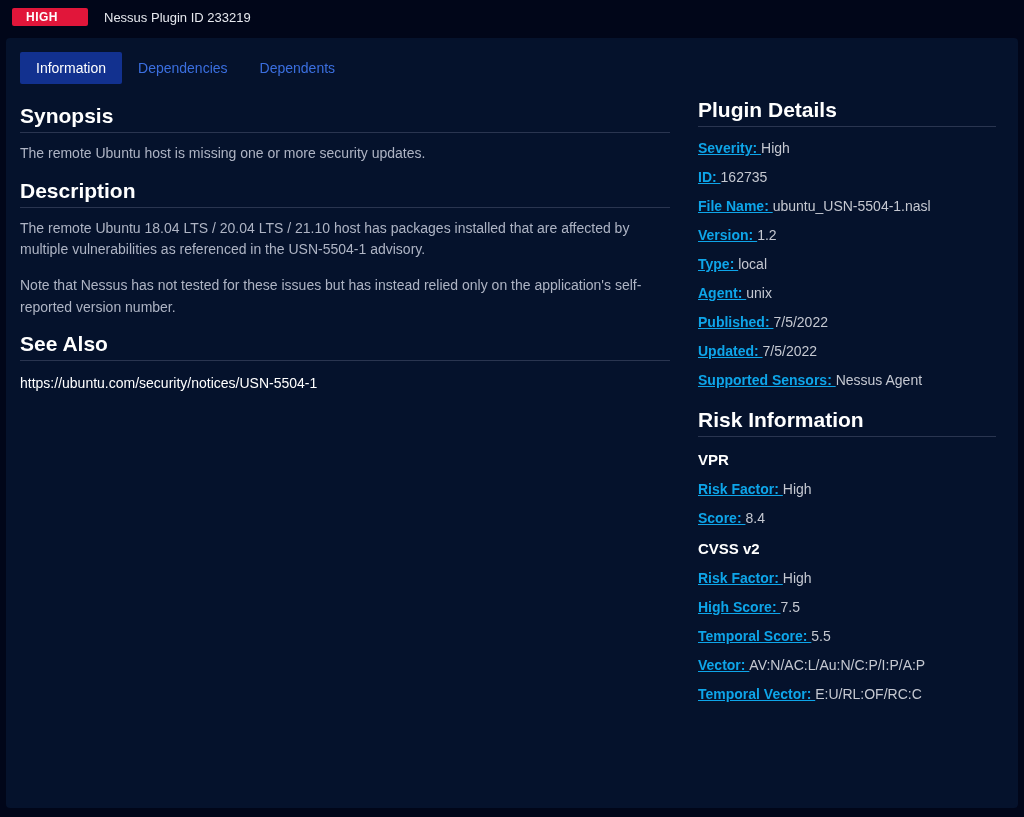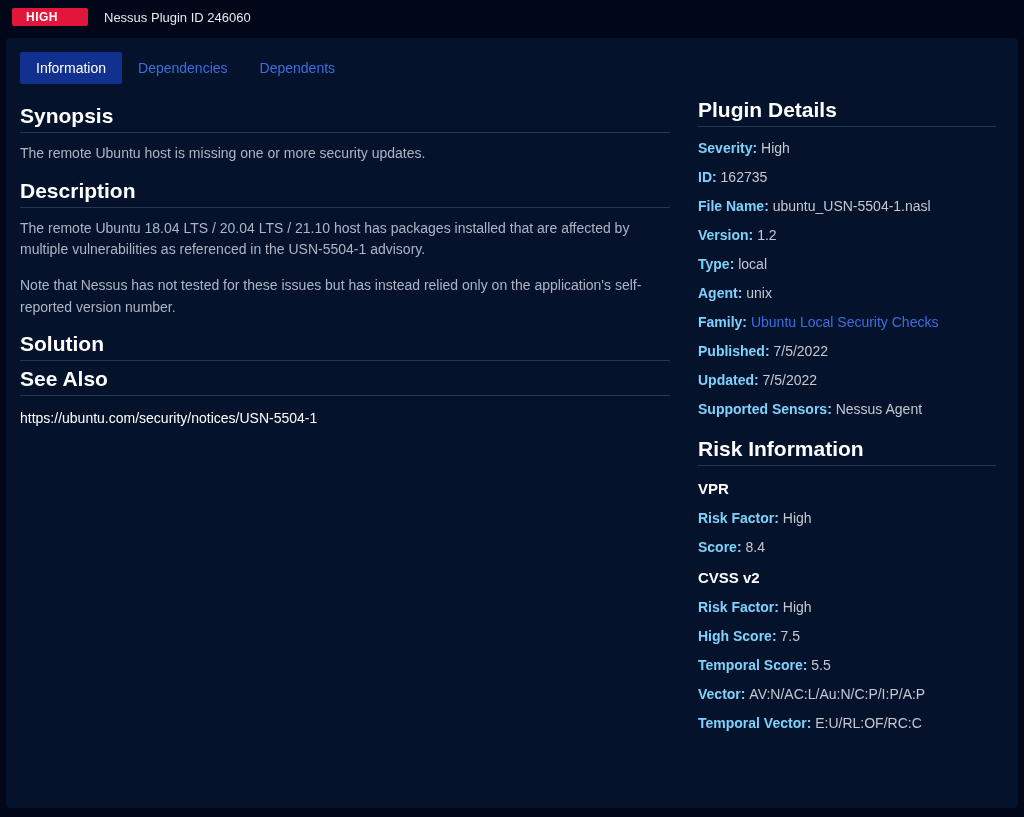--- a/index.html
+++ b/index.html
@@ -85,21 +85,21 @@
     margin:10px 0 14px 0;
   }
   .link {
     color:#ffffff;
     font-size:14px;
     cursor:pointer;
     margin-top:10px;
     display:inline-block;
   }
   .kv { margin:13px 0; font-size:14px; }
-  .kv .k { color:#7dd3fc; font-weight:700; }
+  .kv .k { color:#0ea5e9; font-weight:700;text-decoration:underline; }
   .kv .v { color:#c5c8d1; }
   .kv .vlink { color:#3b6fe0; cursor:pointer; }
   .sub-h {
     color:#ffffff;
     font-weight:700;
     font-size:15px;
     margin:14px 0 4px 0;
     cursor:pointer;
   }
   .risk-h {
@@ -109,56 +109,54 @@
     margin:20px 0 4px 0;
     border-bottom:1px solid #2a3550;
     padding-bottom:4px;
   }
 </style>
 </head>
 <body>
 
 <div class="topbar">
   <span class="sev-badge">HIGH</span>
-  <span class="plugin-id-text">Nessus Plugin ID 246060</span>
+  <span class="plugin-id-text">Nessus Plugin ID 233219</span>
 </div>
 
 <div class="panel">
 
   <div class="tabs">
     <div class="tab active">Information</div>
     <div class="tab">Dependencies</div>
     <div class="tab">Dependents</div>
   </div>
 
   <div class="cols">
     <div class="left">
       <h2 class="sec">Synopsis</h2>
       <p class="para">The remote Ubuntu host is missing one or more security updates.</p>
 
       <h2 class="sec">Description</h2>
       <p class="para">The remote Ubuntu 18.04 LTS / 20.04 LTS / 21.10 host has packages installed that are affected by multiple vulnerabilities as referenced in the USN-5504-1 advisory.</p>
       <p class="para">Note that Nessus has not tested for these issues but has instead relied only on the application's self-reported version number.</p>
 
-      <h2 class="sec">Solution</h2>
 
       <h2 class="sec">See Also</h2>
       <span class="link">https://ubuntu.com/security/notices/USN-5504-1</span>
     </div>
 
     <div class="right">
       <h2 class="side">Plugin Details</h2>
       <div id="details-rows">
           <div class="kv"><span class="k">Severity: </span><span class="v">High</span></div>
           <div class="kv"><span class="k">ID: </span><span class="v">162735</span></div>
           <div class="kv"><span class="k">File Name: </span><span class="v">ubuntu_USN-5504-1.nasl</span></div>
           <div class="kv"><span class="k">Version: </span><span class="v">1.2</span></div>
           <div class="kv"><span class="k">Type: </span><span class="v">local</span></div>
           <div class="kv"><span class="k">Agent: </span><span class="v">unix</span></div>
-          <div class="kv"><span class="k">Family: </span><span class="vlink">Ubuntu Local Security Checks</span></div>
           <div class="kv"><span class="k">Published: </span><span class="v">7/5/2022</span></div>
           <div class="kv"><span class="k">Updated: </span><span class="v">7/5/2022</span></div>
           <div class="kv"><span class="k">Supported Sensors: </span><span class="v">Nessus Agent</span></div>
         </div>
 
       <h2 class="risk-h">Risk Information</h2>
 
       <div class="sub-h">VPR</div>
       <div id="vpr-rows">
           <div class="kv"><span class="k">Risk Factor: </span><span class="v">High</span></div>

